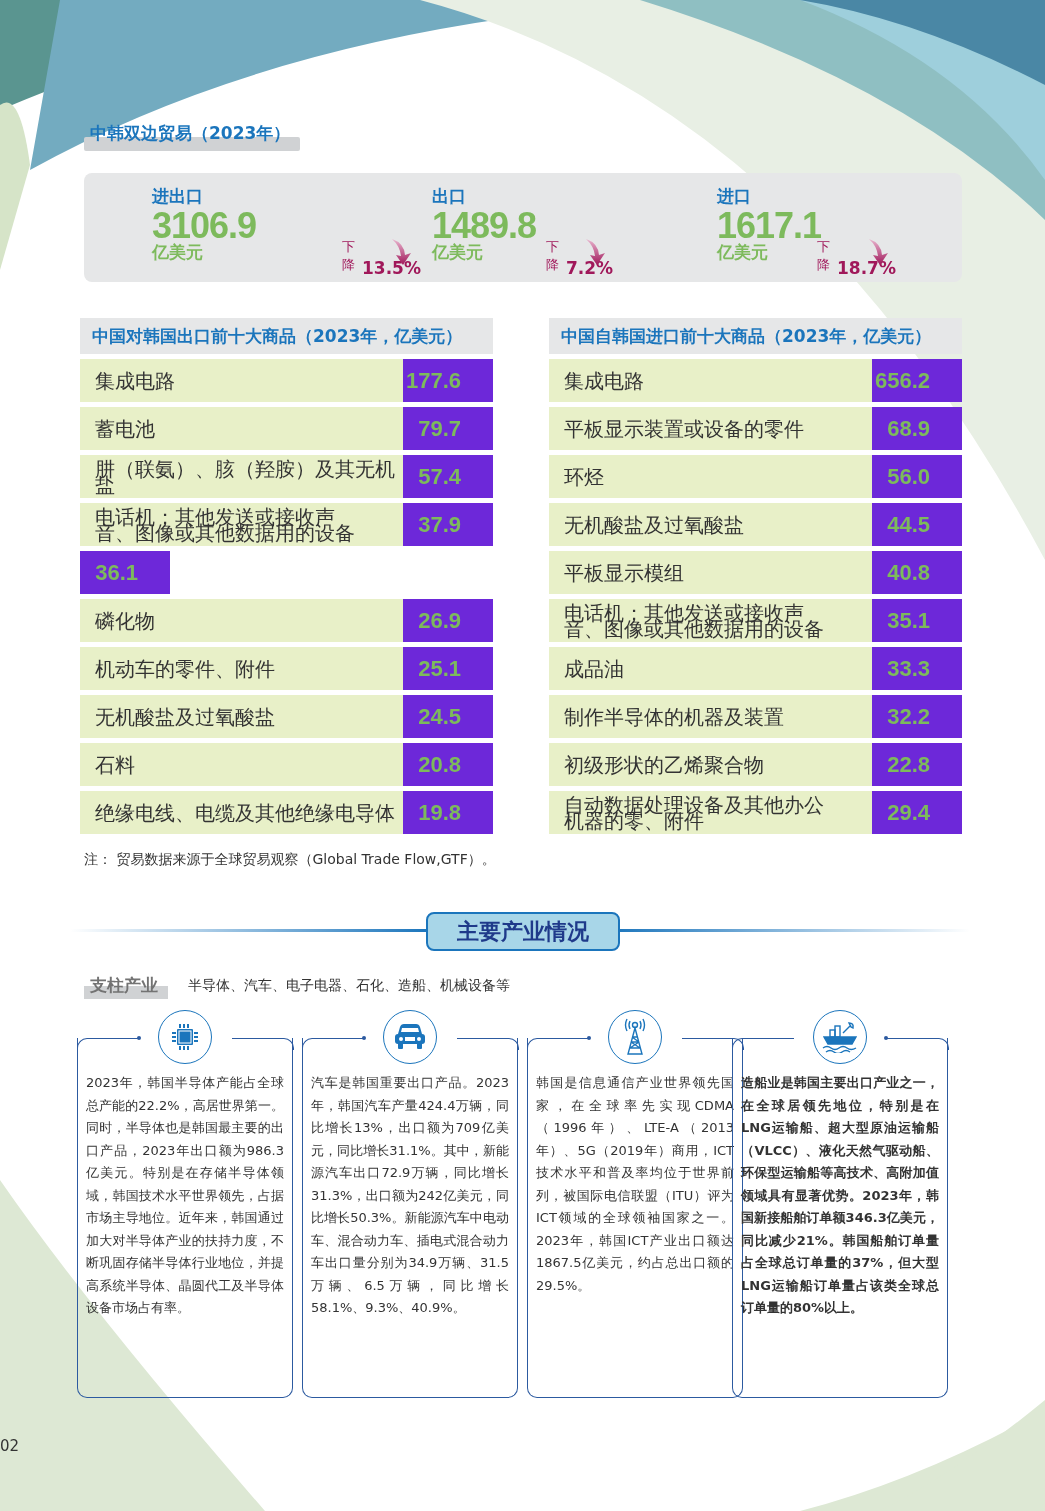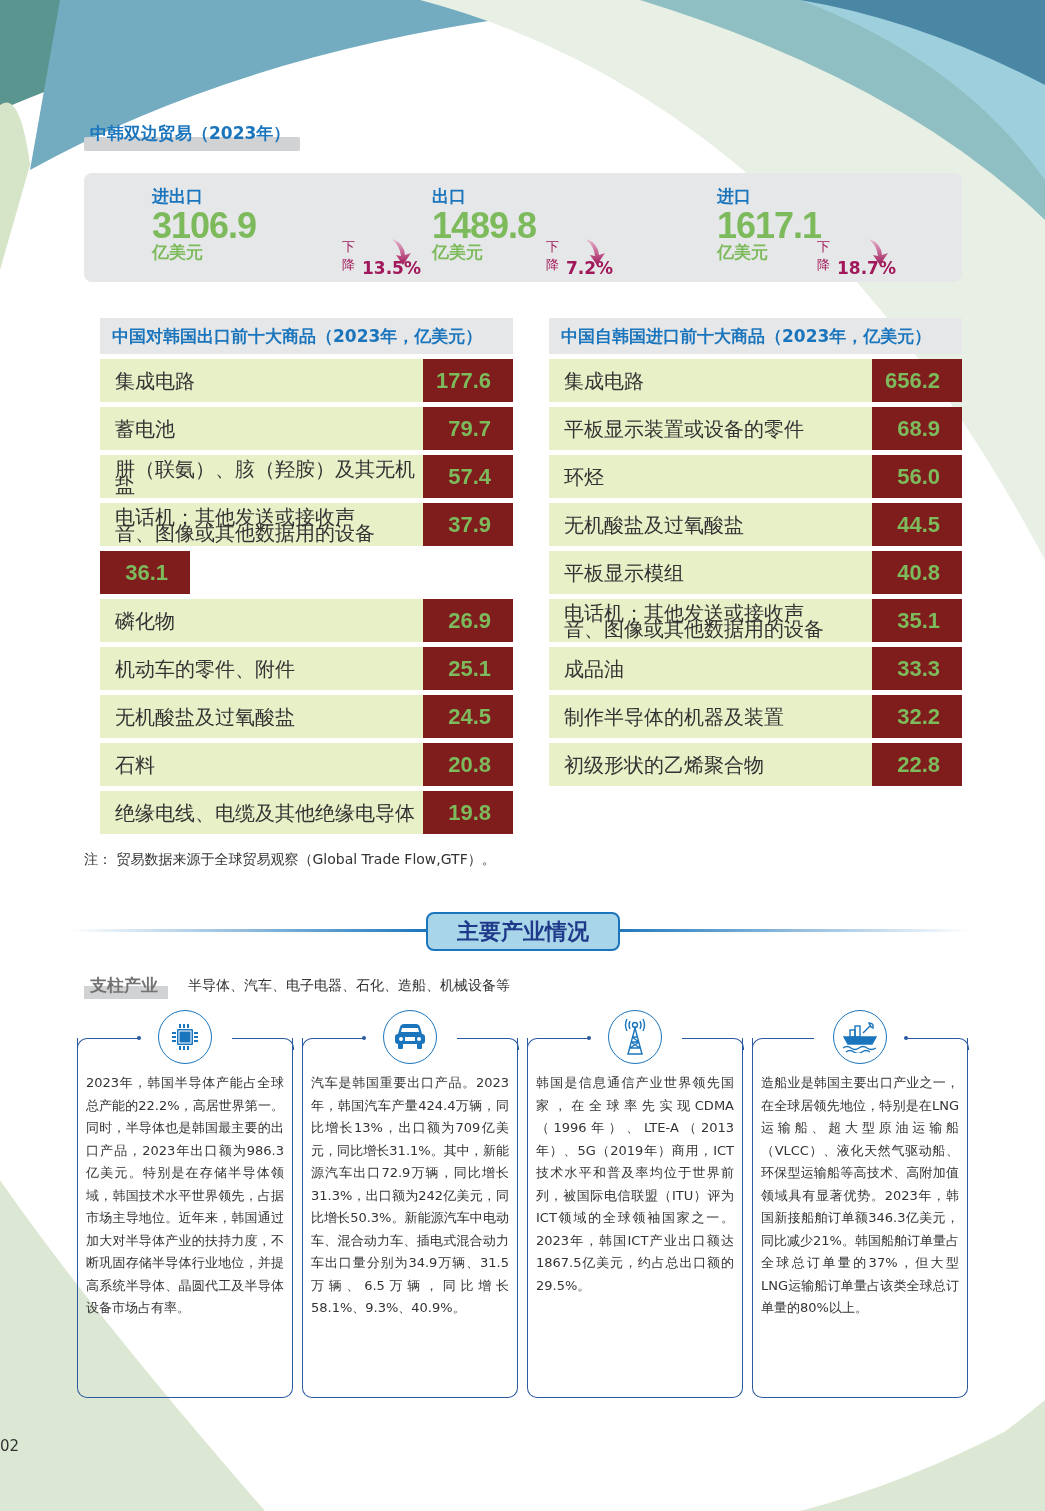--- a/index.html
+++ b/index.html
@@ -23,21 +23,21 @@
   .stat .down { position: absolute; font-size: 13px; color: #a0185a; }
   .stat .pct { position: absolute; font-size: 17px; font-weight: bold; color: #a0185a; padding-left: 20px; }
   .stat .arrow { position: absolute; width: 26px; height: 30px; }
 
   
   .tbl { width: 413px; }
   .tbl .th { height: 36px; background: #e6e7e8; color: #1b75bc; font-size: 17px; font-weight: bold; line-height: 36px; padding-left: 12px; white-space: nowrap; }
   .tbl .row { display: flex; height: 43px; margin-top: 5px; }
   .tbl .row:first-of-type { margin-top: 8px; }
   .tbl .name { flex: 0 0 323px; background: #e8f0c8; font-size: 20px; color: #333; padding-left: 15px; display: flex; align-items: center; line-height: 16px; }
-  .tbl .val { flex: 0 0 90px; background: #7f1d1d; font-family: "Liberation Sans", sans-serif; font-size: 22px; font-weight: bold; color: #7dba5c; text-align: right; padding-right: 22px; display: flex; align-items: center; justify-content: flex-end; }
+  .tbl .val { flex: 0 0 90px; background: #6d28d9; font-family: "Liberation Sans", sans-serif; font-size: 22px; font-weight: bold; color: #7dba5c; text-align: right; padding-right: 32px; display: flex; align-items: center; justify-content: flex-end; }
 
   .note { left: 84px; top: 851px; font-size: 14px; color: #333; }
 
   
   .heading-line { left: 70px; top: 929px; width: 900px; height: 3px; }
   .heading { left: 426px; top: 912px; width: 194px; height: 39px; background: #a8d6e8; border: 2px solid #1b75bc; border-radius: 8px; text-align: center; line-height: 35px; font-size: 22px; font-weight: bold; color: #1f3a8a; }
 
   .pillar { left: 90px; top: 974px; }
   .pillar .tag { position: relative; font-size: 17px; font-weight: bold; color: #737373; z-index: 2; }
   .pillar .tagbar { position: absolute; left: -6px; top: 12px; width: 84px; height: 13px; background: #d0d2d4; z-index: 1; }
@@ -106,21 +106,21 @@
     <div class="num">1617.1</div>
     <div class="unit">亿美元</div>
     <div class="down" style="left:100px; top:53px;">下降</div>
     <div class="pct" style="left:100px; top:73px;">18.7%</div>
     <svg class="arrow" style="left:150px; top:52px;" viewBox="0 0 26 30">
         <path d="M2 2 Q14 6 15 18 L21 16 L13 28 L6 18 L11 19 Q10 9 2 2 Z" fill="url(#ga)"></path>
       </svg>
   </div>
 </div>
 
-<div class="layer tbl" style="left:100px; top:318px;">
+<div class="layer tbl" style="left:80px; top:318px;">
   <div class="th">中国对韩国出口前十大商品（2023年，亿美元）</div>
   <div class="row">
       <div class="name">集成电路</div>
       <div class="val">177.6</div>
     </div>
   <div class="row">
       <div class="name">蓄电池</div>
       <div class="val">79.7</div>
     </div>
   <div class="row">
@@ -186,20 +186,24 @@
       <div class="name">成品油</div>
       <div class="val">33.3</div>
     </div>
   <div class="row">
       <div class="name">制作半导体的机器及装置</div>
       <div class="val">32.2</div>
     </div>
   <div class="row">
       <div class="name">初级形状的乙烯聚合物</div>
       <div class="val">22.8</div>
+    </div>
+  <div class="row">
+      <div class="name" style="padding-right:30px;">自动数据处理设备及其他办公机器的零、附件</div>
+      <div class="val">29.4</div>
     </div>
 </div>
 
 <div class="layer note">注： 贸易数据来源于全球贸易观察（Global Trade Flow,GTF）。</div>
 
 <svg class="layer heading-line" viewBox="0 0 900 3" preserveAspectRatio="none">
   <defs>
       <linearGradient id="gl" x1="0" y1="0" x2="1" y2="0">
     <stop offset="0" stop-color="#1b75bc" stop-opacity="0"></stop>
     <stop offset="0.4" stop-color="#1b75bc"></stop>
@@ -271,21 +275,21 @@
   <div class="icon">
     <svg width="34" height="38" viewBox="0 0 34 38" fill="none" stroke="#1b75bc" stroke-width="1.4">
         <circle cx="17" cy="7" r="2.5"></circle>
         <path d="M12 3 Q10 7 12 11 M22 3 Q24 7 22 11 M9 1 Q6 7 9 13 M25 1 Q28 7 25 13"></path>
         <path d="M17 10 L10 36 H24 Z M13 24 L21 24 M12 30 L22 30 M14 19 L20 19 M13 24 L22 30 M21 24 L12 30 M14 19 L21 24"></path>
       </svg>
   </div>
   <div class="body">韩国是信息通信产业世界领先国家，在全球率先实现CDMA（1996年）、LTE-A（2013年）、5G（2019年）商用，ICT技术水平和普及率均位于世界前列，被国际电信联盟（ITU）评为ICT领域的全球领袖国家之一。2023年，韩国ICT产业出口额达1867.5亿美元，约占总出口额的29.5%。</div>
 </div>
 
-<div class="card layer" style="left:752px;">
+<div class="card layer" style="left:732px;font-weight:bold;">
   <div class="topL"></div>
     <div class="topR"></div>
   <div class="dot" style="right:59px;"></div>
   <div class="icon">
     <svg width="38" height="32" viewBox="0 0 38 32" fill="none" stroke="#1b75bc" stroke-width="1.4">
         <rect x="9" y="9" width="5" height="7"></rect>
         <rect x="14" y="5" width="5" height="11"></rect>
         <path d="M22 12 L30 4 M28 2 Q33 2 32 7 L30 6 L29 4 Z"></path>
         <path d="M3 16 H35 L31 23 H7 Z" fill="#1b75bc"></path>
         <path d="M2 27 Q6 24 10 27 T18 27 T26 27 T35 27"></path>

